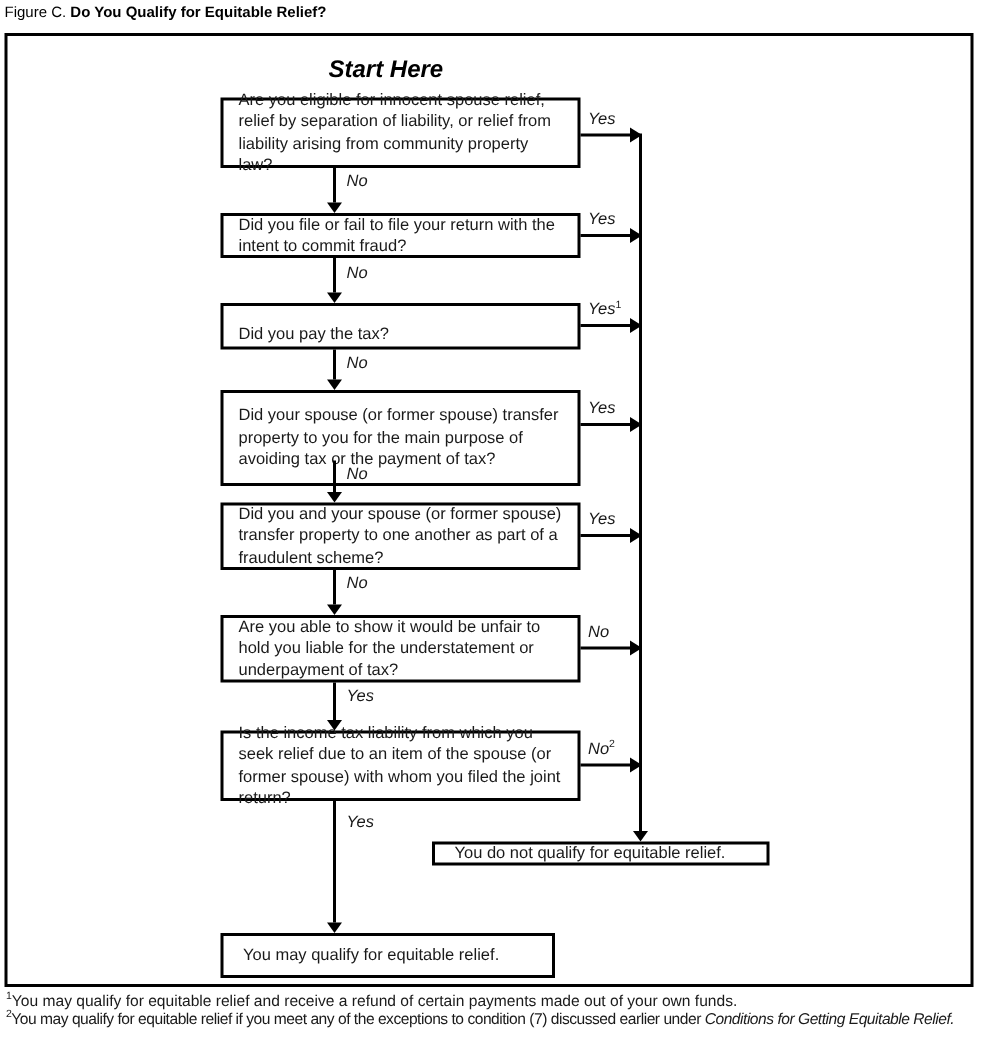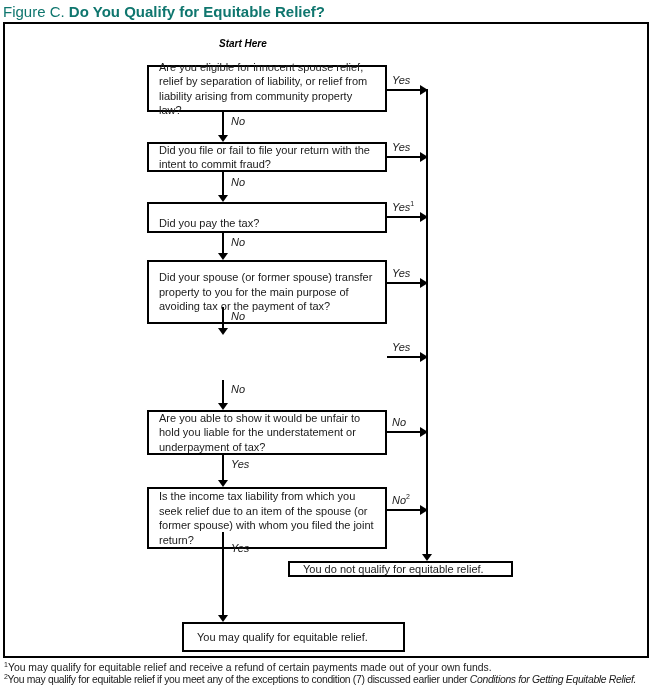--- a/index.html
+++ b/index.html
@@ -2,24 +2,24 @@
 <html><head>
 <meta charset="utf-8">
 <style>
   html,body { margin:0; padding:0; background:#fff; }
   #canvas {
     position:relative; width:654px; height:693px;
     background:#fff; color:#000;
     font-family:"Liberation Sans", sans-serif;
     overflow:hidden;
   }
-  .title { position:absolute; left:3px; top:3px; font-size:15px; color:#0f766e; white-space:nowrap; }
+  .title { position:absolute; left:3px; top:3px; font-size:10px; color:#000000; white-space:nowrap; }
   .title b { font-weight:bold; }
   .outer-border { position:absolute; left:3px; top:22px; width:646px; height:636px; border:2px solid #000; box-sizing:border-box; }
-  .start-label { position:absolute; left:219px; top:38px; font-size:10px; font-style:italic; font-weight:bold; white-space:nowrap; }
+  .start-label { position:absolute; left:219px; top:38px; font-size:16px; font-style:italic; font-weight:bold; white-space:nowrap; }
   .qbox {
     position:absolute; left:147px; width:240px; box-sizing:border-box;
     border:2px solid #000; background:#fff;
     display:flex; align-items:center;
     padding:1px 8px 1px 10px; font-size:11px; line-height:14.5px; color:#1a1a1a;
   }
   .obox {
     position:absolute; box-sizing:border-box; border:2px solid #000; background:#fff;
     display:flex; align-items:center; padding:1px 8px 1px 13px;
     font-size:11px; color:#1a1a1a;
@@ -51,31 +51,34 @@
     </div>
   <div class="qbox" style="top:65px;height:47px;">
       <span>Are you eligible for innocent spouse relief, relief by separation of liability, or relief from liability arising from community property law?</span>
     </div>
   <div class="qbox" style="top:202px;height:31px;align-items:flex-end;">
       <span>Did you pay the tax?</span>
     </div>
   <div class="qbox" style="top:260px;height:64px;">
       <span>Did your spouse (or former spouse) transfer property to you for the main purpose of avoiding tax or the payment of tax?</span>
     </div>
+  <div class="qbox" style="top:335px;height:45px;">
+      <span>Did you and your spouse (or former spouse) transfer property to one another as part of a fraudulent scheme?</span>
+    </div>
   <div class="qbox" style="top:410px;height:45px;">
       <span>Are you able to show it would be unfair to hold you liable for the understatement or underpayment of tax?</span>
     </div>
-  <div class="qbox" style="top:487px;height:62px;justify-content:flex-end;">
+  <div class="qbox" style="top:487px;height:47px;justify-content:flex-end;">
       <span>Is the income tax liability from which you seek relief due to an item of the spouse (or former spouse) with whom you filed the joint return?</span>
     </div>
 
   <div class="obox" style="left:288px;top:561px;width:225px;height:16px;">
       <span>You do not qualify for equitable relief.</span>
     </div>
-  <div class="obox" style="left:147px;top:622px;width:223px;height:30px;margin-left:35px;">
+  <div class="obox" style="left:147px;top:622px;width:223px;height:30px;">
       <span>You may qualify for equitable relief.</span>
     </div>
 
   <div class="vline" style="left:222px;top:112px;height:23px;"></div>
   <div class="arr-down" style="left:218px;top:135px;"></div>
   <div class="lbl" style="left:231px;top:115px;"><span>No</span></div>
 
   <div class="vline" style="left:222px;top:172px;height:23px;"></div>
   <div class="arr-down" style="left:218px;top:195px;"></div>
   <div class="lbl" style="left:231px;top:176px;"><span>No</span></div>

